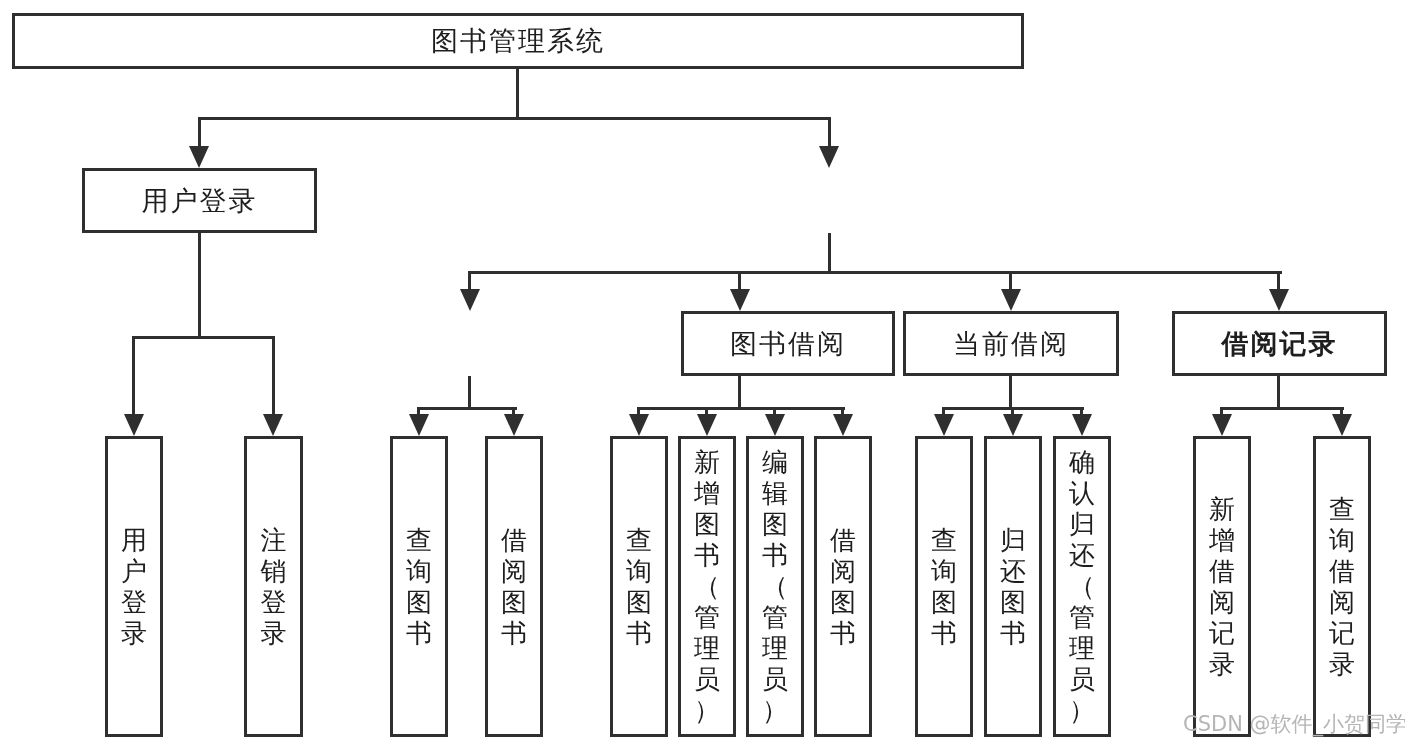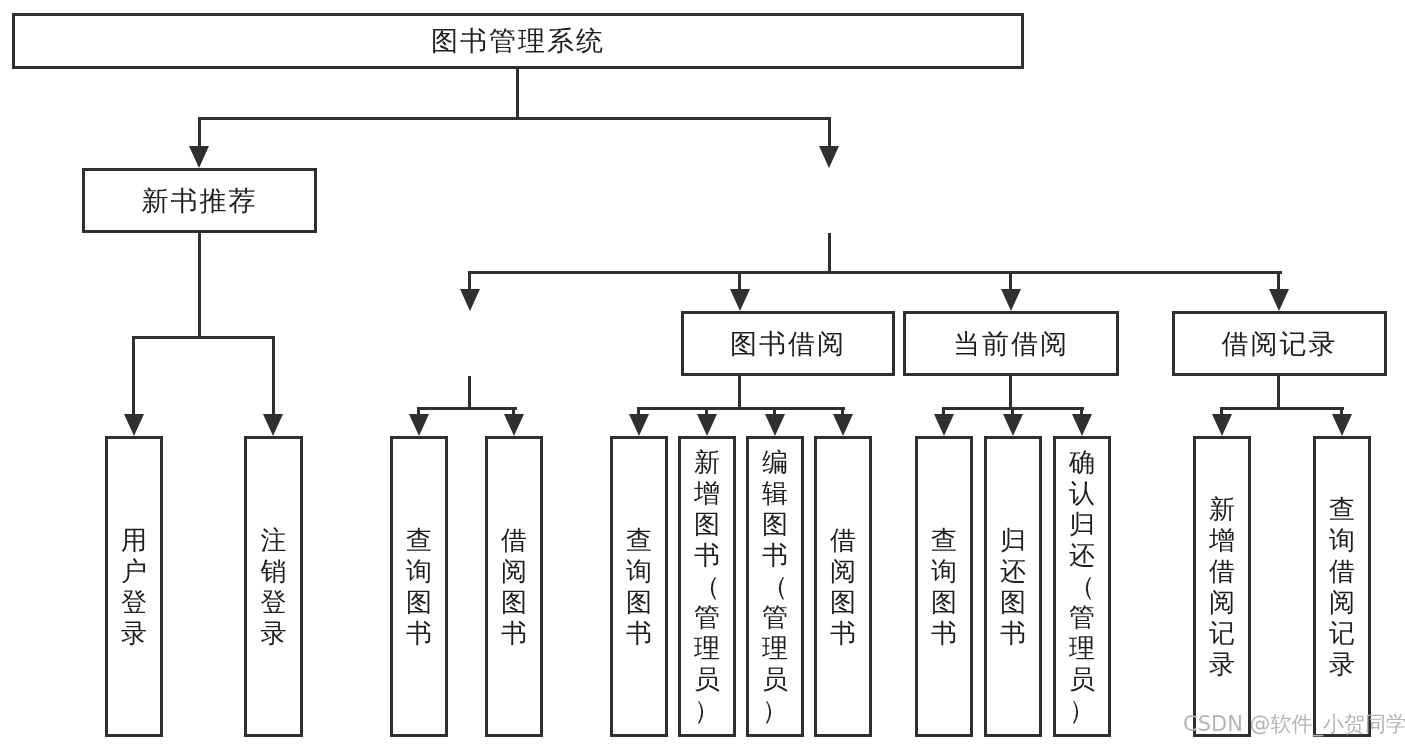--- a/index.html
+++ b/index.html
@@ -38,34 +38,34 @@
 </head>
 <body>
 
 <div class="canvas">
 
   <div class="node" style="left:12px;top:13px;width:1012px;height:56px;">
     <span class="node-label">图书管理系统</span>
   </div>
 
   <div class="node" style="left:82px;top:168px;width:235px;height:65px;">
-    <span class="node-label">新书推荐</span>
+    <span class="node-label">用户登录</span>
   </div>
 
 
 
   <div class="node" style="left:633px;top:311px;width:214px;height:65px;margin-left:48px;">
     <span class="node-label">图书借阅</span>
   </div>
 
   <div class="node" style="left:903px;top:311px;width:216px;height:65px;">
     <span class="node-label">当前借阅</span>
   </div>
 
-  <div class="node" style="left:1172px;top:311px;width:215px;height:65px;">
+  <div class="node" style="left:1172px;top:311px;width:215px;height:65px;font-weight:bold;">
     <span class="node-label">借阅记录</span>
   </div>
 
   <div class="node leaf" style="left:105px;top:436px;width:58px;height:301px;">
     <span class="node-label">用
 户
 登
 录</span>
   </div>
   <div class="node leaf" style="left:244px;top:436px;width:59px;height:301px;">

